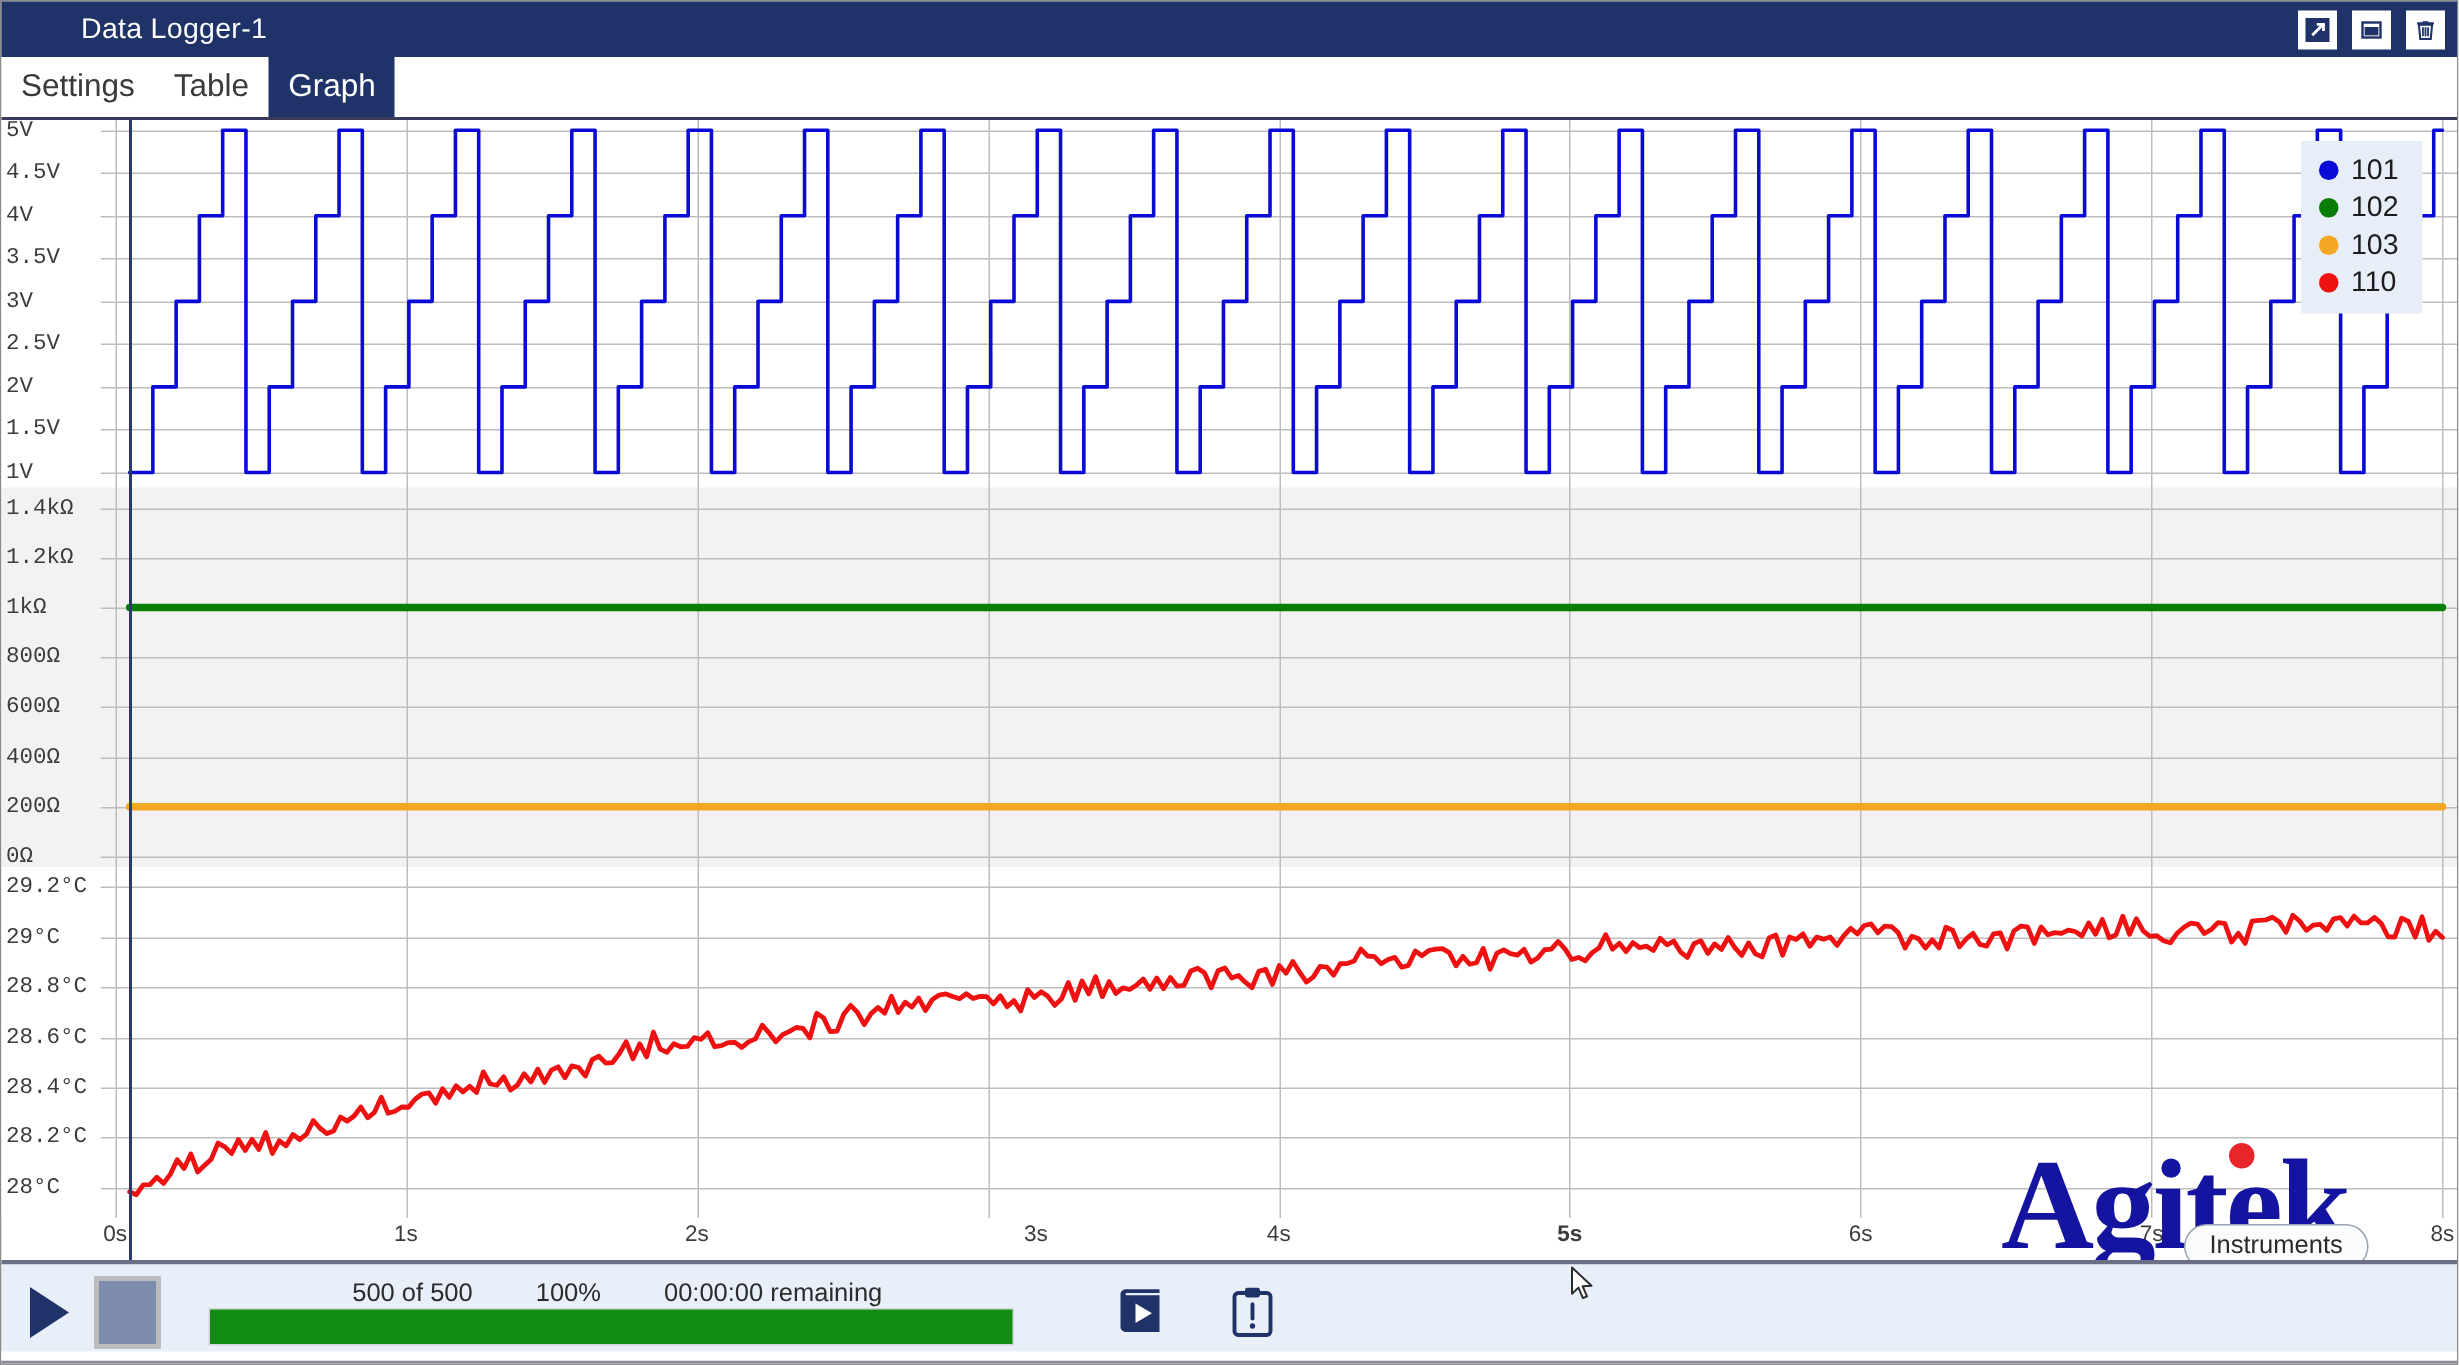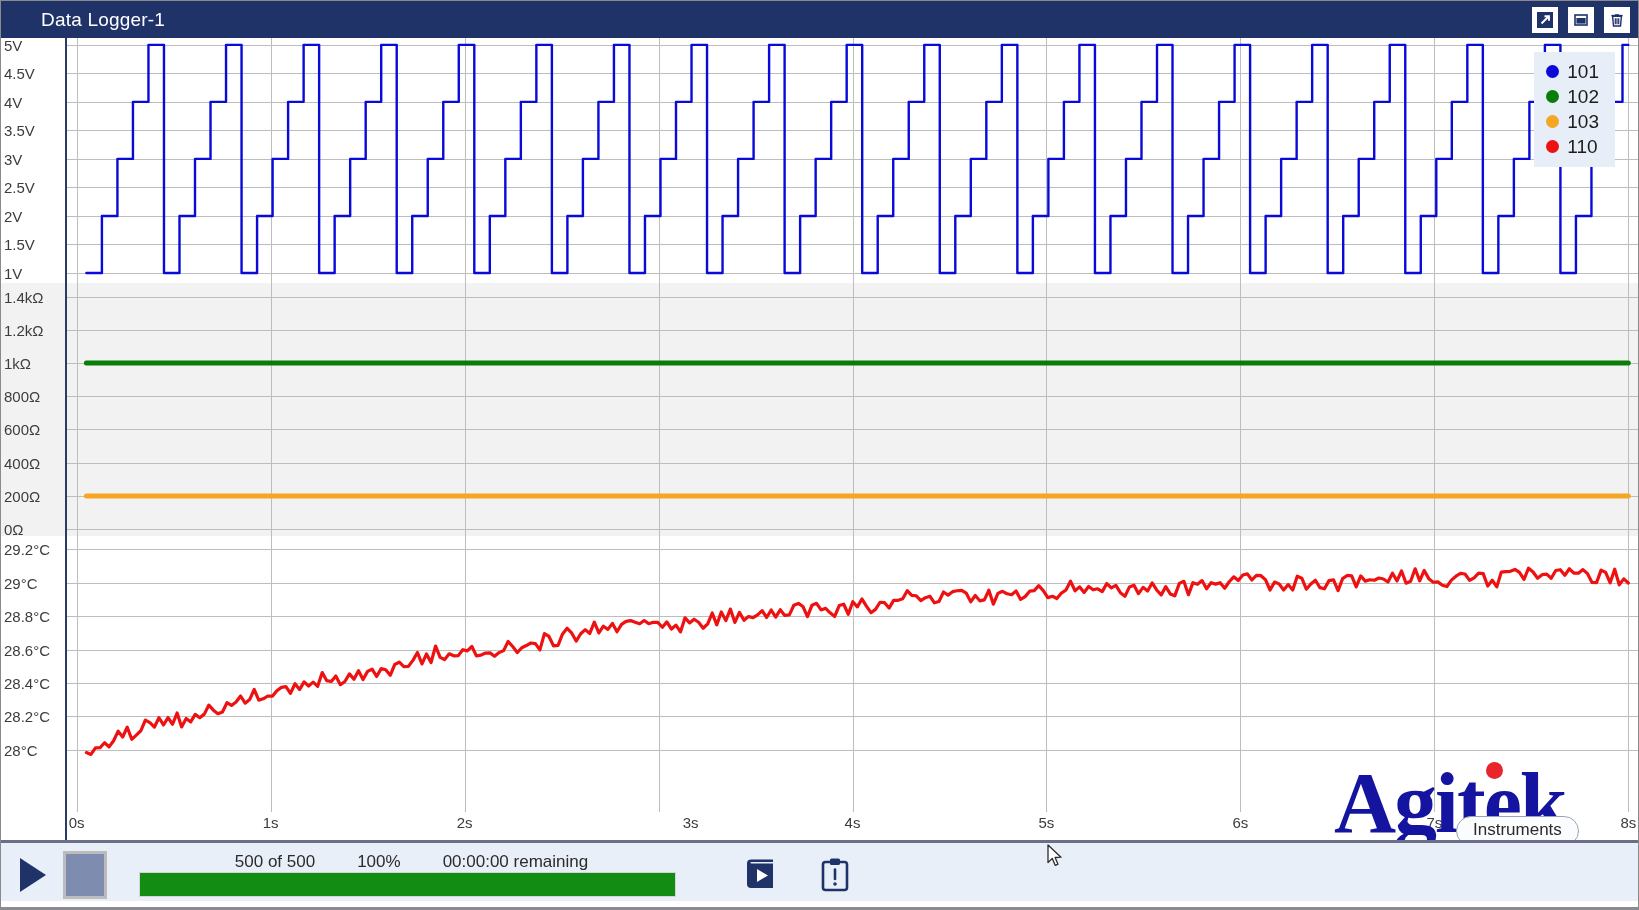--- a/index.html
+++ b/index.html
@@ -21,21 +21,21 @@
   .titlebar {
     height: 37px;
     background: #1f3369;
     display: flex; align-items: center;
     flex: 0 0 37px;
     position: relative;
   }
   .titlebar-title {
     color: #ffffff;
     font-size: 19px;
-    margin-left: 40px;
+    margin-left: 53px;
     letter-spacing: .2px;
   }
   .titlebar-buttons {
     position: absolute; right: 8px; top: 0; bottom: 0;
     display: flex; align-items: center; gap: 10px;
   }
   .tb-btn {
     width: 26px; height: 26px;
     background: #ffffff;
     display: flex; align-items: center; justify-content: center;
@@ -66,24 +66,25 @@
   
   .chartwrap {
     position: relative;
     flex: 1 1 auto;
     background: #ffffff;
     border-bottom: 3px solid #6b6f85;
     overflow: hidden;
   }
   .axis-col {
     position: absolute; left: 0; top: 0; bottom: 0;
-    width: 66px;
+    width: 87px;
     border-right: 2px solid #2a3a6b;
     z-index: 4;
     background: transparent;
+    font-family: Liberation Mono, monospace;
   }
   .axis-lab {
     position: absolute;
     left: 3px;
     font-size: 15px;
     color: #3c3c3c;
     white-space: nowrap;
     transform: translateY(-50%);
   }
   .panel {
@@ -244,20 +245,25 @@
         <svg width="18" height="18" viewBox="0 0 18 18">
           <path d="M3.4 4.6 H14.6" stroke="#1f3369" stroke-width="1.5"></path>
           <path d="M7 3.2 H11 V4.6 H7 Z" fill="#1f3369"></path>
           <path d="M4.6 5.4 H13.4 L12.5 15 H5.5 Z" fill="none" stroke="#1f3369" stroke-width="1.4"></path>
           <path d="M7.3 7.2 V13.2 M9 7.2 V13.2 M10.7 7.2 V13.2" stroke="#1f3369" stroke-width="1.2"></path>
         </svg>
       </div>
     </div>
   </div>
 
+  <div class="tabbar">
+    <div class="tab">Settings</div>
+    <div class="tab">Table</div>
+    <div class="tab active">Graph</div>
+  </div>
 
   <div class="chartwrap">
 
     <div class="panel" id="panelBgs">
         <div class="panel" style="top: 0px; height: 245.22px; background: rgb(255, 255, 255);"></div>
         <div class="panel shaded" style="top: 245.22px; height: 252.54px; background: rgb(242, 242, 242);"></div>
         <div class="panel" style="top: 497.76px; height: 234.24px; background: rgb(255, 255, 255);"></div>
       </div>
 
     <div class="plotclip">
@@ -330,21 +336,21 @@
         <div class="axis-lab" style="top: 678.459px;">28.2°C</div>
         <div class="axis-lab" style="top: 711.922px;">28°C</div>
       </div>
 
     <div class="xlabels" id="xlabHost">
         <div class="xlab" style="left: 75.6975px;">0s</div>
         <div class="xlab" style="left: 269.648px;">1s</div>
         <div class="xlab" style="left: 463.599px;">2s</div>
         <div class="xlab" style="left: 657.549px; margin-left: 32px;">3s</div>
         <div class="xlab" style="left: 851.5px;">4s</div>
-        <div class="xlab" style="left: 1045.45px;">5s</div>
+        <div class="xlab" style="left: 1045.45px; font-weight: bold;">5s</div>
         <div class="xlab" style="left: 1239.4px;">6s</div>
         <div class="xlab" style="left: 1433.35px;">7s</div>
         <div class="xlab" style="left: 1627.3px;">8s</div>
       </div>
 
     <div class="legend">
       <div class="legend-row">
         <span class="legend-dot" style="background:#0a0ad8"></span>
         <span class="legend-label">101</span>
       </div>

